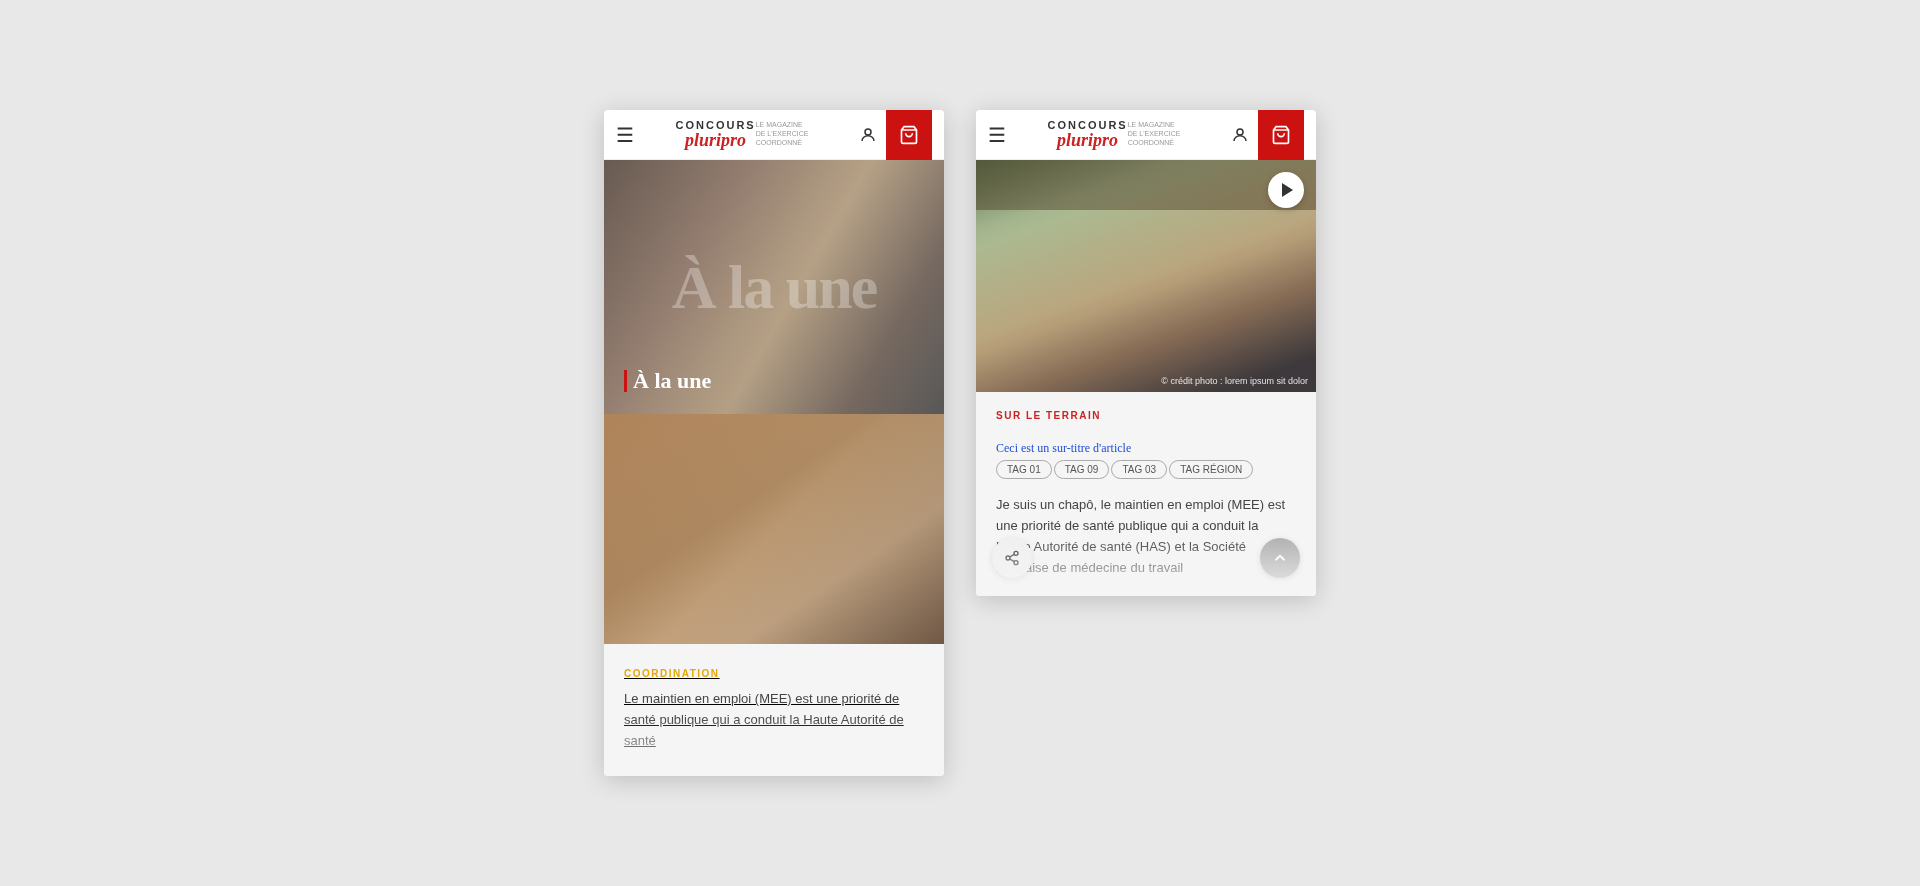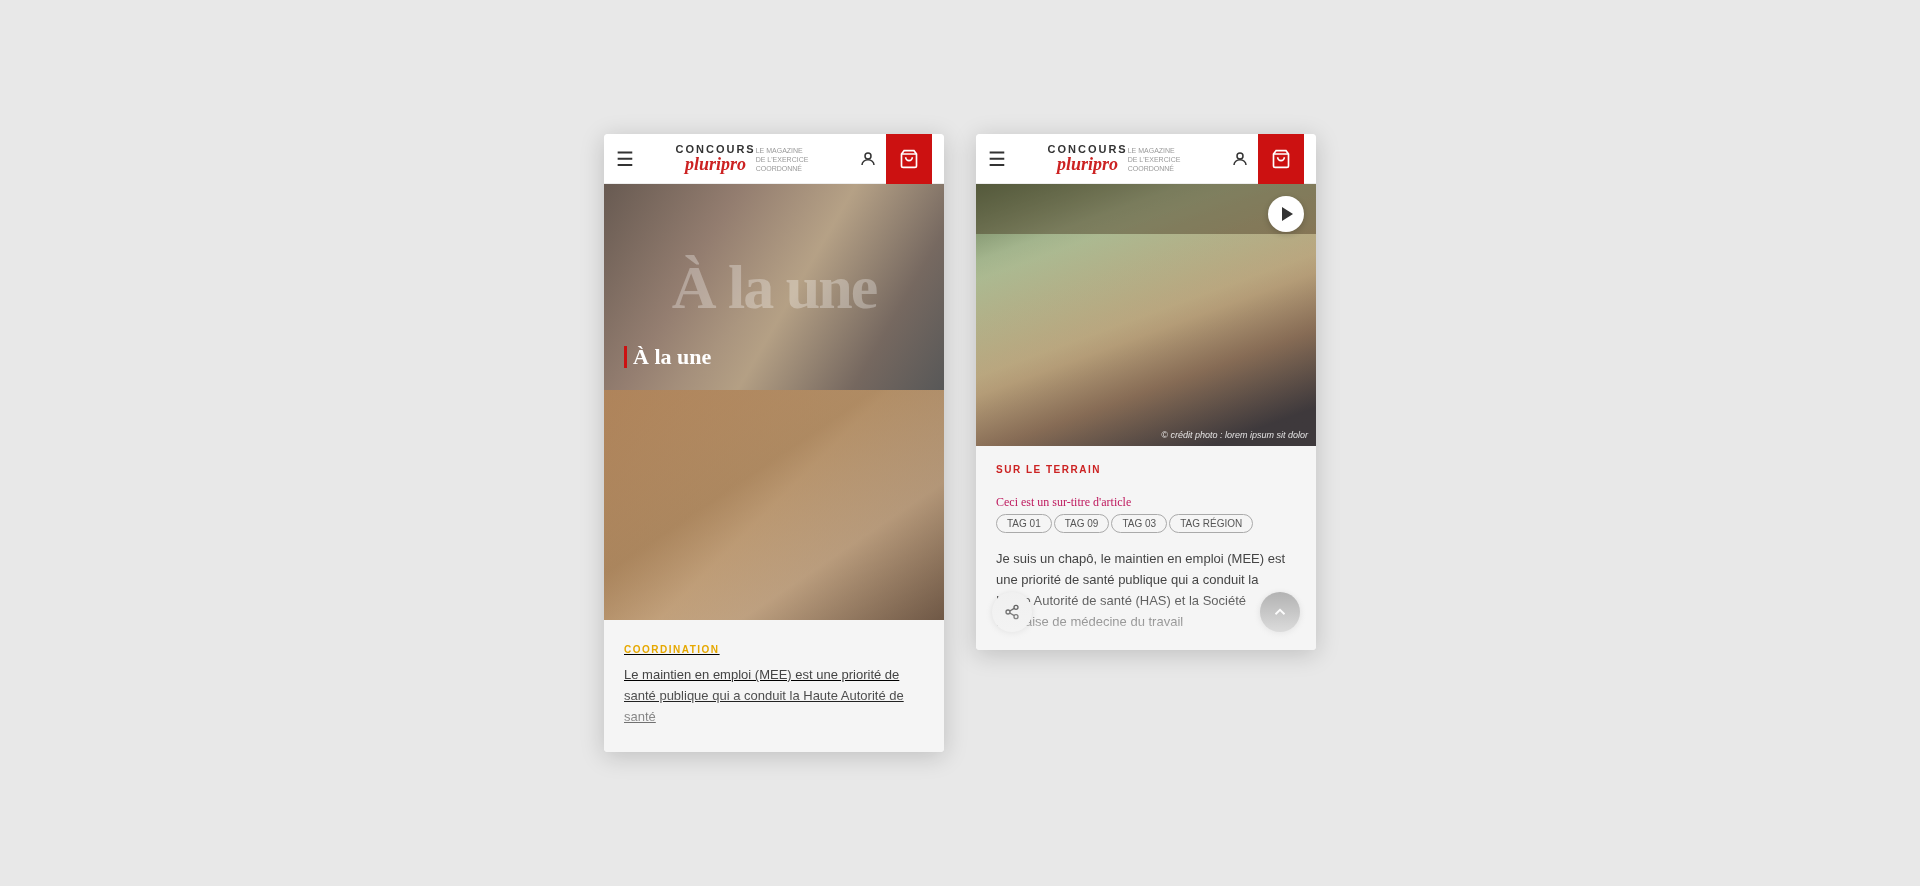--- a/index.html
+++ b/index.html
@@ -66,21 +66,21 @@
     .logo-bottom {
       font-size: 18px;
       font-family: Georgia, serif;
       font-style: italic;
       color: #cc2222;
       font-weight: bold;
     }
 
     .logo-group {
       display: flex;
-      align-items: flex-end;
+      align-items: flex-start;
       gap: 0;
     }
 
     .logo-text-right {
       font-size: 7px;
       font-family: Arial, sans-serif;
       color: #999;
       line-height: 1.3;
       max-width: 60px;
     }
@@ -108,21 +108,21 @@
       display: flex;
       align-items: center;
       justify-content: center;
       color: #fff;
       font-size: 18px;
     }
 
     
     .phone1-hero {
       position: relative;
-      height: 206px;
+      height: 254px;
       overflow: hidden;
       background: #404040;
     }
 
     .phone1-hero-bg {
       width: 100%;
       height: 100%;
       background: linear-gradient(135deg, #5a5a5a 0%, #7a7a7a 50%, #4a4a4a 100%);
       position: absolute;
       top: 0; left: 0;
@@ -211,25 +211,24 @@
     .article-excerpt {
       font-size: 13px;
       font-family: Arial, sans-serif;
       color: #444;
       line-height: 1.6;
     }
 
     
     .phone2-article-img {
       width: 100%;
-      height: 262px;
+      height: 232px;
       background: linear-gradient(135deg, #6b8e6b 10%, #a8b8a0 30%, #c8b898 50%, #8a7a6a 70%, #3a3a4a 90%);
       position: relative;
       overflow: hidden;
-      font-style: italic;
     }
 
     .phone2-img-people {
       position: absolute;
       inset: 0;
       background: linear-gradient(160deg, #7a9070 0%, #b8c8a8 20%, #c0b090 50%, #907060 70%, #404050 90%);
     }
 
     .phone2-play-btn {
       position: absolute;
@@ -264,21 +263,21 @@
     }
 
     .phone2-content {
       padding: 18px 20px;
       background: #f5f5f5;
     }
 
     .article-supertitle {
       font-size: 12px;
       font-family: Georgia, serif;
-      color: #be185d;
+      color: #1d4ed8;
       margin-bottom: 4px;
       margin-top: 20px;
     }
 
     .article-title-large {
       font-size: 22px;
       font-family: Georgia, serif;
       font-weight: bold;
       color: #1a1a1a;
       line-height: 1.25;

